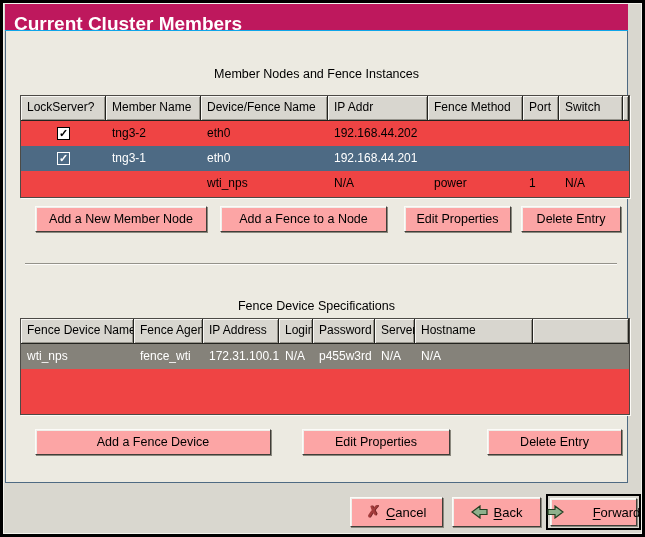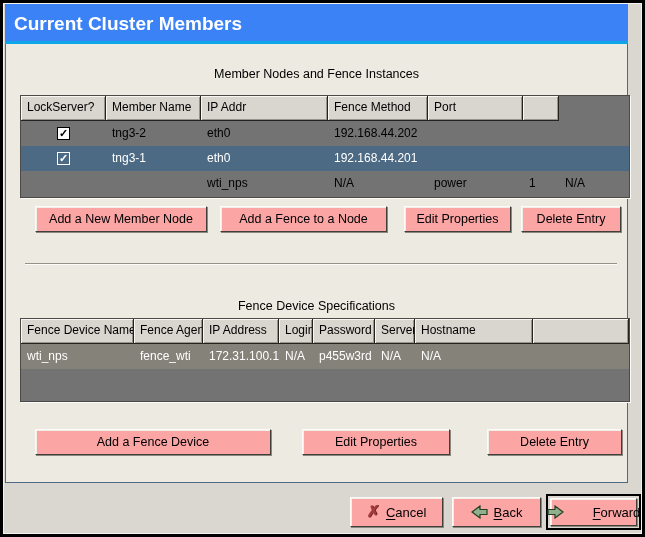--- a/index.html
+++ b/index.html
@@ -11,35 +11,35 @@
     color: #000;
   }
   .frame { position: absolute; inset: 0; border: 3px solid #000; pointer-events: none; z-index: 50; }
   .frame-light { position: absolute; inset: 3px; border: 1px solid #f4f3ed; pointer-events: none; z-index: 49; }
 
   .panel {
     position: absolute; left: 5px; top: 4px; width: 623px; height: 479px;
     background: #eceae1; border: 1px solid #4e6a83;
   }
   .titlebar {
-    position: absolute; left: 5px; top: 4px; width: 623px; height: 40px;
-    background: #3b82f6; border-bottom: 3px solid #0ea5e9;
+    position: absolute; left: 5px; top: 4px; width: 623px; height: 27px;
+    background: #be185d; border-bottom: 1px solid #0ea5e9;
     color: #fff; font-size: 19px; font-weight: bold;
     line-height: 40px; padding-left: 9px;
   }
   .layer { position: absolute; inset: 0; padding-left: 12px; }
 
   .sec-label {
     position: absolute; left: 5px; width: 623px; text-align: center;
     font-size: 12.5px; color: #000;
   }
 
   
   .tbl {
-    position: absolute; background: #737373;
+    position: absolute; background: #ef4444;
     border: 1px solid #4c4a46;
     box-shadow: 1px 1px 0 #fbfaf6;
     overflow: hidden;
   }
   .cols1 { display: grid; grid-template-columns: 85px 95px 127px 100px 95px 36px 64px 1fr; }
   .cols2 { display: grid; grid-template-columns: 113px 69px 76px 34px 62px 40px 118px 1fr; }
   .th {
     background: #d8d6cf; height: 25px; line-height: 23px;
     border-right: 1px solid #23231f; border-bottom: 1px solid #23231f;
     box-shadow: inset 1px 1px 0 #f8f7f3, inset -1px -1px 0 #96948c;
@@ -98,23 +98,25 @@
 <div class="titlebar">Current Cluster Members</div>
 
 <div class="layer">
 
   <div class="sec-label" style="top:67px">Member Nodes and Fence Instances</div>
 
   <div class="tbl" style="left:20px;top:95px;width:610px;height:103px">
     <div class="cols1">
       <div class="th">LockServer?</div>
       <div class="th">Member Name</div>
+      <div class="th">Device/Fence Name</div>
       <div class="th">IP Addr</div>
       <div class="th">Fence Method</div>
       <div class="th">Port</div>
+      <div class="th">Switch</div>
       <div class="th fill"></div>
     </div>
 
     <div class="trow cols1">
       <div class="td cbcell">
         <span class="cb">
           <span>✓</span>
         </span>
       </div>
       <div class="td">tng3-2</div>
@@ -155,21 +157,21 @@
 
   <button class="btn" style="left:35px;top:206px;width:172px">Add a New Member Node</button>
   <button class="btn" style="left:220px;top:206px;width:167px">Add a Fence to a Node</button>
   <button class="btn" style="left:404px;top:206px;width:107px">Edit Properties</button>
   <button class="btn" style="left:521px;top:206px;width:100px">Delete Entry</button>
 
   <div class="sep"></div>
 
   <div class="sec-label" style="top:299px">Fence Device Specifications</div>
 
-  <div class="tbl" style="left:20px;top:318px;width:610px;height:84px">
+  <div class="tbl" style="left:20px;top:318px;width:610px;height:97px">
     <div class="cols2">
       <div class="th">Fence Device Name</div>
       <div class="th">Fence Agent</div>
       <div class="th">IP Address</div>
       <div class="th">Login</div>
       <div class="th">Password</div>
       <div class="th">Server</div>
       <div class="th">Hostname</div>
       <div class="th fill"></div>
     </div>

